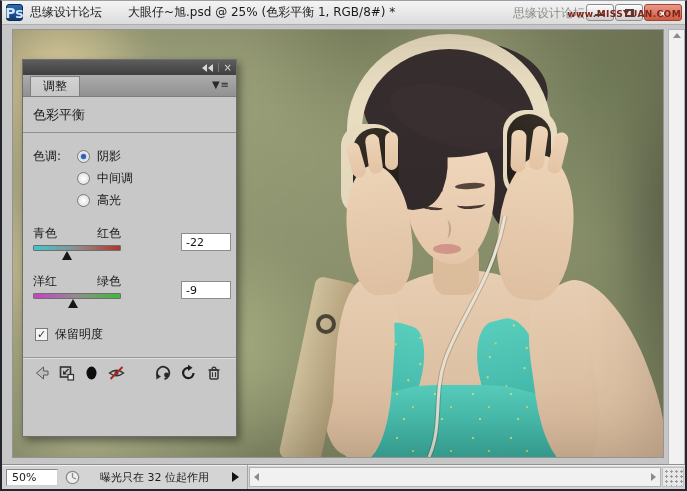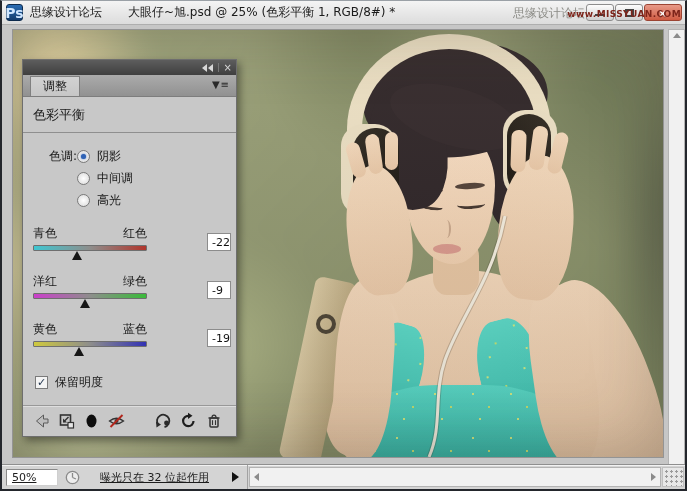--- a/index.html
+++ b/index.html
@@ -112,37 +112,37 @@
   .collapse-tris{display:flex;}
   .tri-l{width:0;height:0;border-top:4px solid transparent;border-bottom:4px solid transparent;
          border-right:5px solid #d8d8d8;margin-left:1px;}
   .panel-tabs{height:22px;background:linear-gradient(#ababab,#919191);display:flex;align-items:flex-end;
               border-bottom:1px solid #7d7d7d;position:relative;}
   .tab{height:20px;margin-left:7px;padding:0 12px;background:linear-gradient(#d2d2d2,#c6c6c6);
        border:1px solid #808080;border-bottom:none;display:flex;align-items:center;font-size:12px;}
   .tab-menu{position:absolute;right:6px;top:4px;color:#2a2a2a;font-size:10px;letter-spacing:1px;}
   .panel-body{padding:0 0 0 0;}
   .panel-title{padding:9px 23px 8px 10px;font-size:13px;border-bottom:1px solid #8f8f8f;}
-  .tone-section{display:flex;padding:12px 10px 4px 10px;text-align:right;}
+  .tone-section{display:flex;padding:12px 10px 4px 10px;}
   .tone-caption{margin-top:3px;width:44px;}
   .tone-options{display:flex;flex-direction:column;}
   .tone-row{display:flex;align-items:center;height:22px;cursor:default;}
   .radio{width:13px;height:13px;border-radius:50%;border:1px solid #7a7a7a;
          background:radial-gradient(#ffffff,#d8d8d8);margin-right:7px;position:relative;}
   .radio.selected::after{content:'';position:absolute;left:3px;top:3px;width:5px;height:5px;
          border-radius:50%;background:#2f62b5;box-shadow:0 0 2px #2f62b5;}
   .sliders{padding:10px 5px 0 10px;}
   .slider-row{display:flex;margin-bottom:12px;gap:48px;}
   .slider-main{width:148px;}
   .slider-labels{display:flex;justify-content:space-between;margin-bottom:3px;}
   .track-wrap{position:relative;height:16px;}
   .slider-track{height:6px;border:1px solid #6f6f6f;border-radius:1px;}
   .slider-thumb{position:absolute;top:6px;width:0;height:0;border-left:5px solid transparent;
                 border-right:5px solid transparent;border-bottom:9px solid #161616;}
-  .value-box{width:24px;height:18px;margin-left:12px;margin-top:8px;border:1px solid #8c8c8c;
+  .value-box{width:50px;height:18px;margin-left:12px;margin-top:8px;border:1px solid #8c8c8c;
              background:#fff;font-size:11px;font-family:"DejaVu Sans","Liberation Sans",sans-serif;
              padding:0 0 0 4px;color:#111;}
   .preserve-row{display:flex;align-items:center;padding:4px 10px 0 12px;height:22px;}
   .checkbox{width:13px;height:13px;border:1px solid #7a7a7a;background:#f4f4f4;margin-right:7px;
             font-size:11px;line-height:11px;text-align:center;color:#23364f;font-weight:bold;}
   .panel-footer{margin-top:14px;border-top:1px solid #989898;box-shadow:0 1px 0 #dedede inset;
                 height:30px;display:flex;align-items:center;padding:0 8px;}
   .ficon{margin-right:4px;display:inline-flex;width:24px;justify-content:center;}
   .ficon.gap{margin-left:22px;}
   .ficon svg{display:block;}
@@ -151,21 +151,21 @@
   .vscroll{position:absolute;left:666px;top:4px;width:17px;height:444px;background:#f1f1f1;
            border:1px solid #b3b3b3;display:flex;flex-direction:column;justify-content:space-between;
            align-items:center;padding:3px 0;}
   .tri-up{width:0;height:0;border-left:4px solid transparent;border-right:4px solid transparent;
           border-bottom:5px solid #8b8b8b;}
   .tri-down{width:0;height:0;border-left:4px solid transparent;border-right:4px solid transparent;
             border-top:5px solid #8b8b8b;}
   .bottomrow{position:absolute;left:0;right:0;bottom:0;height:25px;background:#d4d4d4;
              border-top:1px solid #8f8f8f;box-shadow:0 1px 0 #f2f2f2 inset;font-size:11px;color:#1c1c1c;}
   .status{position:absolute;left:0;top:0;bottom:0;width:246px;display:flex;align-items:center;
-          border-right:1px solid #a2a2a2;text-decoration:underline;}
+          border-right:1px solid #a2a2a2;}
   .zoom-field{width:52px;height:17px;margin-left:4px;background:#fff;border:1px solid #8a8a8a;
               border-right-color:#cfcfcf;border-bottom-color:#cfcfcf;padding:1px 0 0 5px;font-size:11px;}
   .status-icon{margin-left:6px;display:inline-flex;}
   .status-msg{flex:1;text-align:center;white-space:nowrap;}
   .status-arrow{width:0;height:0;border-top:5px solid transparent;border-bottom:5px solid transparent;
                 border-left:7px solid #111;margin:0 8px 0 4px;}
   .hscroll{position:absolute;left:247px;top:2px;bottom:2px;width:412px;background:#f1f1f1;
            border:1px solid #b3b3b3;display:flex;align-items:center;justify-content:space-between;
            padding:0 4px;}
   .tri-left{width:0;height:0;border-top:4px solid transparent;border-bottom:4px solid transparent;
@@ -304,33 +304,20 @@
                   <span>洋红</span>
                   <span>绿色</span>
                 </div>
                 <div class="track-wrap">
                   <div class="slider-track" style="background: linear-gradient(90deg, rgb(203, 63, 203), rgb(142, 142, 140) 50%, rgb(58, 187, 58));"></div>
                   <span class="slider-thumb" style="left: calc(45.5% - 5px);"></span>
                 </div>
               </div>
               <input class="value-box" value="-9" style="">
             </div>
-            <div class="slider-row">
-              <div class="slider-main">
-                <div class="slider-labels">
-                  <span>黄色</span>
-                  <span>蓝色</span>
-                </div>
-                <div class="track-wrap">
-                  <div class="slider-track" style="background: linear-gradient(90deg, rgb(207, 201, 62), rgb(142, 142, 140) 50%, rgb(50, 50, 180));"></div>
-                  <span class="slider-thumb" style="left: calc(40.5% - 5px);"></span>
-                </div>
-              </div>
-              <input class="value-box" value="-19" style="">
-            </div>
           </div>
         <div class="preserve-row">
           <span class="checkbox" id="preserve-check">✓</span>
           <span>保留明度</span>
         </div>
         <div class="panel-footer">
           <span class="ficon">
             <svg width="19" height="18" viewBox="0 0 18 18">
                 <path d="M11 3 L4 9 L11 15 L11 11 L15.5 11 L15.5 7 L11 7 Z" fill="#bdbdbd" stroke="#5a5a5a" stroke-width="1"></path>
               </svg>

